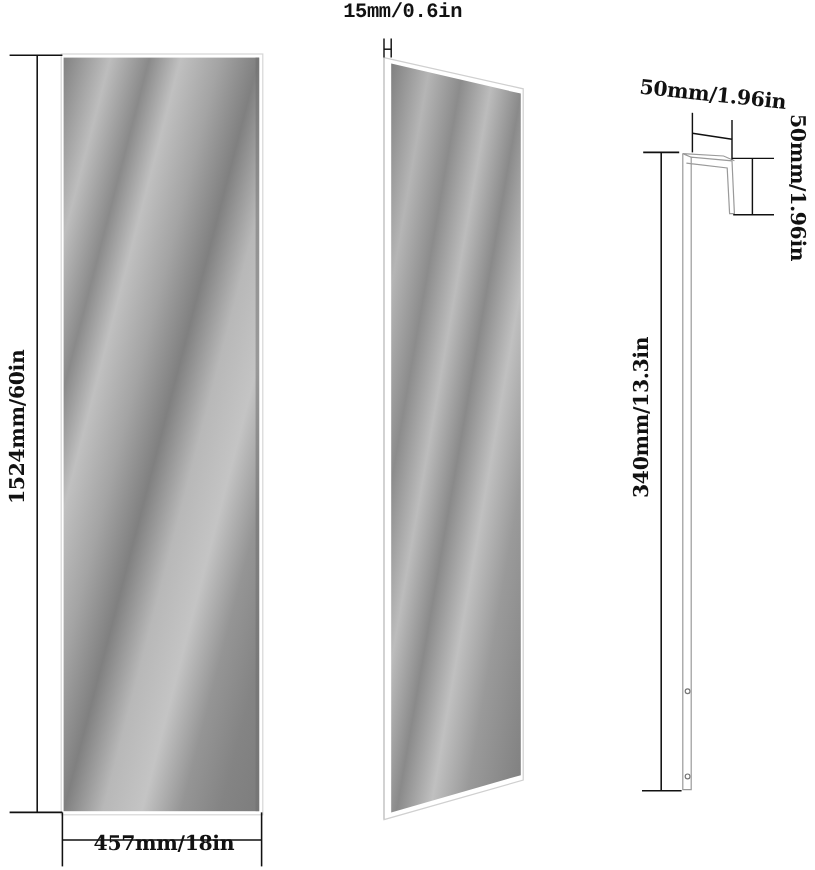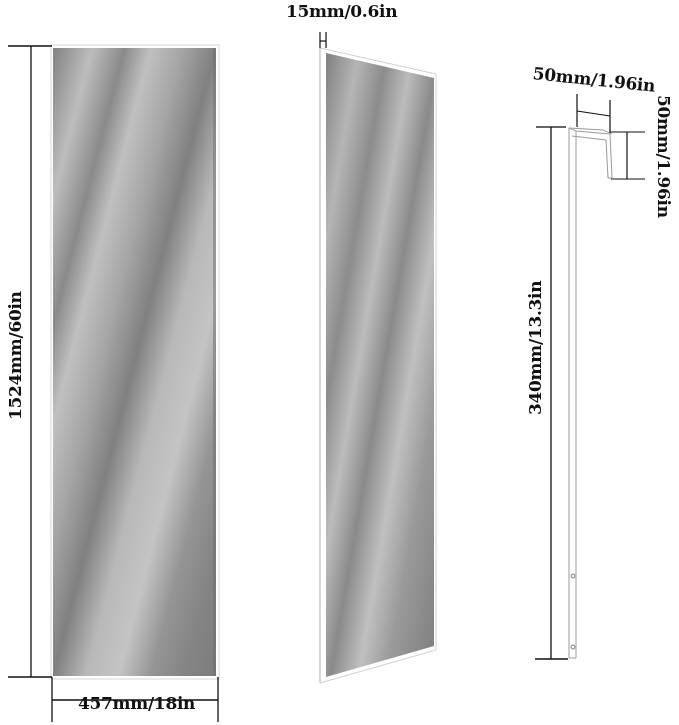--- a/index.html
+++ b/index.html
@@ -94,21 +94,21 @@
       <line x1="610" y1="132" x2="645" y2="132"></line>
       <line x1="627" y1="132" x2="627" y2="179"></line>
       <line x1="611" y1="179" x2="645" y2="179"></line>
     </g>
   </svg>
 
   <div class="lbl vlbl" style="left:-45px; top:350px; width:120px; text-align:center; transform: rotate(-90deg);">1524mm/60in</div>
 
   <div class="lbl" style="left:78px; top:693px;">457mm/18in</div>
 
-  <div class="lbl" style="left:286px; top:1px;">15mm/0.6in</div>
+  <div class="lbl" style="left:286px; top:1px;font-family:Liberation Mono, monospace;">15mm/0.6in</div>
 
   <div class="lbl" style="left:533px; top:63px; transform: rotate(6deg); transform-origin: left center;">50mm/1.96in</div>
 
   <div class="lbl vlbl" style="left:604px; top:145px; width:120px; text-align:center; transform: rotate(90deg);">50mm/1.96in</div>
 
   <div class="lbl vlbl" style="left:475px; top:345px; width:120px; text-align:center; transform: rotate(-90deg);">340mm/13.3in</div>
 
 </div>
 
 </body></html>

